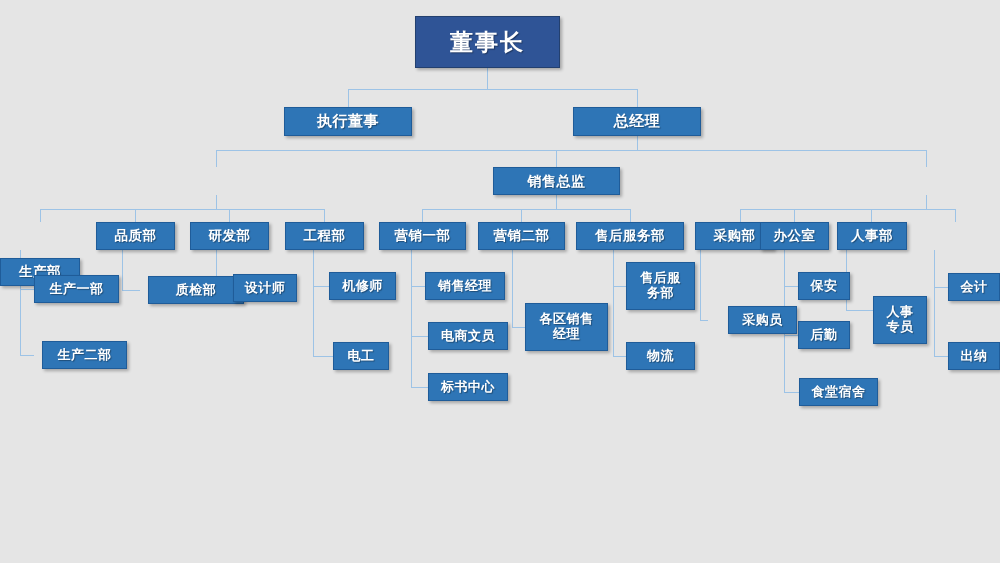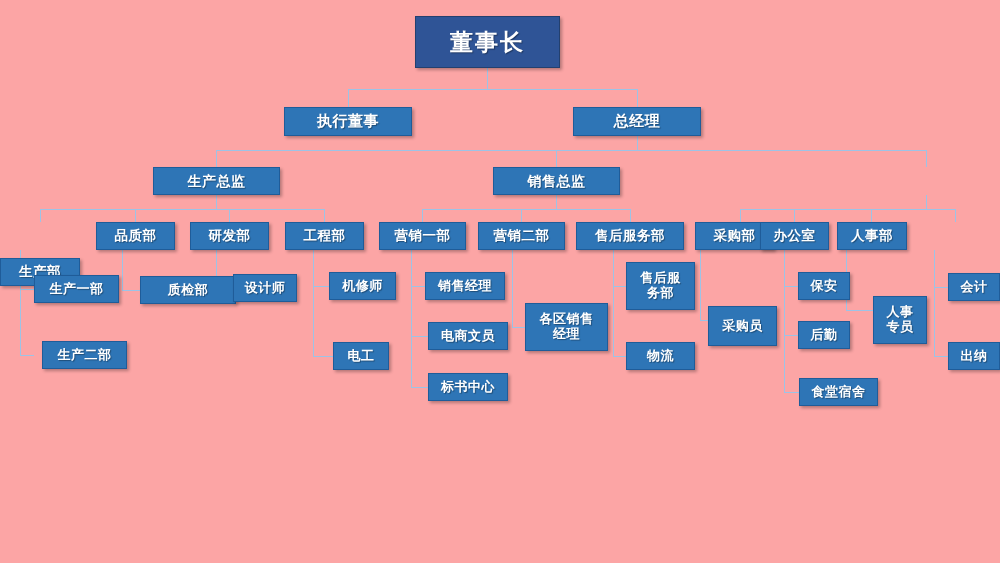--- a/index.html
+++ b/index.html
@@ -4,21 +4,21 @@
 <style>
   html, body {
     margin: 0;
     padding: 0;
     background: #ffffff;
   }
   #canvas {
     position: relative;
     width: 1000px;
     height: 563px;
-    background: #fca5a5;
+    background: #e5e5e5;
     overflow: hidden;
     font-family: "DejaVu Sans", "Liberation Sans", sans-serif;
   }
   .node {
     position: absolute;
     box-sizing: border-box;
     background: #2e75b6;
     border: 1px solid #1f5c99;
     color: #ffffff;
     display: flex;
@@ -128,53 +128,52 @@
 
   <div class="conn v" style="left:934px; top:250px; height:106px;"></div>
   <div class="conn h" style="left:934px; top:287px; width:14px;"></div>
   <div class="conn h" style="left:934px; top:356px; width:14px;"></div>
 
   <div class="node root" style="left:415px; top:16px; width:145px; height:52px;">董事长</div>
 
   <div class="node lvl2" style="left:284px; top:107px; width:128px; height:29px;">执行董事</div>
   <div class="node lvl2" style="left:573px; top:107px; width:128px; height:29px;">总经理</div>
 
-  <div class="node lvl3" style="left:153px; top:167px; width:127px; height:28px;">生产总监</div>
   <div class="node lvl3" style="left:493px; top:167px; width:127px; height:28px;">销售总监</div>
 
   <div class="node lvl4" style="left:0px; top:222px; width:80px; height:28px;margin-top:36px;">生产部</div>
   <div class="node lvl4" style="left:96px; top:222px; width:79px; height:28px;">品质部</div>
   <div class="node lvl4" style="left:190px; top:222px; width:79px; height:28px;">研发部</div>
   <div class="node lvl4" style="left:285px; top:222px; width:79px; height:28px;">工程部</div>
 
   <div class="node lvl4" style="left:379px; top:222px; width:87px; height:28px;">营销一部</div>
   <div class="node lvl4" style="left:478px; top:222px; width:87px; height:28px;">营销二部</div>
   <div class="node lvl4" style="left:576px; top:222px; width:108px; height:28px;">售后服务部</div>
 
   <div class="node lvl4" style="left:695px; top:222px; width:79px; height:28px;">采购部</div>
   <div class="node lvl4" style="left:760px; top:222px; width:69px; height:28px;">办公室</div>
   <div class="node lvl4" style="left:837px; top:222px; width:70px; height:28px;">人事部</div>
 
   <div class="node lvl5" style="left:34px; top:275px; width:85px; height:28px;">生产一部</div>
   <div class="node lvl5" style="left:34px; top:341px; width:85px; height:28px;margin-left:8px;">生产二部</div>
-  <div class="node lvl5" style="left:140px; top:276px; width:96px; height:28px;">质检部</div>
+  <div class="node lvl5" style="left:148px; top:276px; width:96px; height:28px;">质检部</div>
   <div class="node lvl5" style="left:233px; top:274px; width:64px; height:28px;">设计师</div>
   <div class="node lvl5" style="left:329px; top:272px; width:67px; height:28px;">机修师</div>
   <div class="node lvl5" style="left:333px; top:342px; width:56px; height:28px;">电工</div>
 
   <div class="node lvl5" style="left:425px; top:272px; width:80px; height:28px;">销售经理</div>
   <div class="node lvl5" style="left:428px; top:322px; width:80px; height:28px;">电商文员</div>
   <div class="node lvl5" style="left:428px; top:373px; width:80px; height:28px;">标书中心</div>
   <div class="node lvl5" style="left:525px; top:303px; width:83px; height:48px;">各区销售
 经理</div>
 
   <div class="node lvl5" style="left:626px; top:262px; width:69px; height:48px;">售后服
 务部</div>
   <div class="node lvl5" style="left:626px; top:342px; width:69px; height:28px;">物流</div>
-  <div class="node lvl5" style="left:708px; top:306px; width:69px; height:40px;">采购员</div>
+  <div class="node lvl5" style="left:728px; top:306px; width:69px; height:28px;">采购员</div>
 
   <div class="node lvl5" style="left:798px; top:272px; width:52px; height:28px;">保安</div>
   <div class="node lvl5" style="left:798px; top:321px; width:52px; height:28px;">后勤</div>
   <div class="node lvl5" style="left:799px; top:378px; width:79px; height:28px;">食堂宿舍</div>
   <div class="node lvl5" style="left:873px; top:296px; width:54px; height:48px;">人事
 专员</div>
 
   <div class="node lvl5" style="left:948px; top:273px; width:52px; height:28px;">会计</div>
   <div class="node lvl5" style="left:948px; top:342px; width:52px; height:28px;">出纳</div>
 

